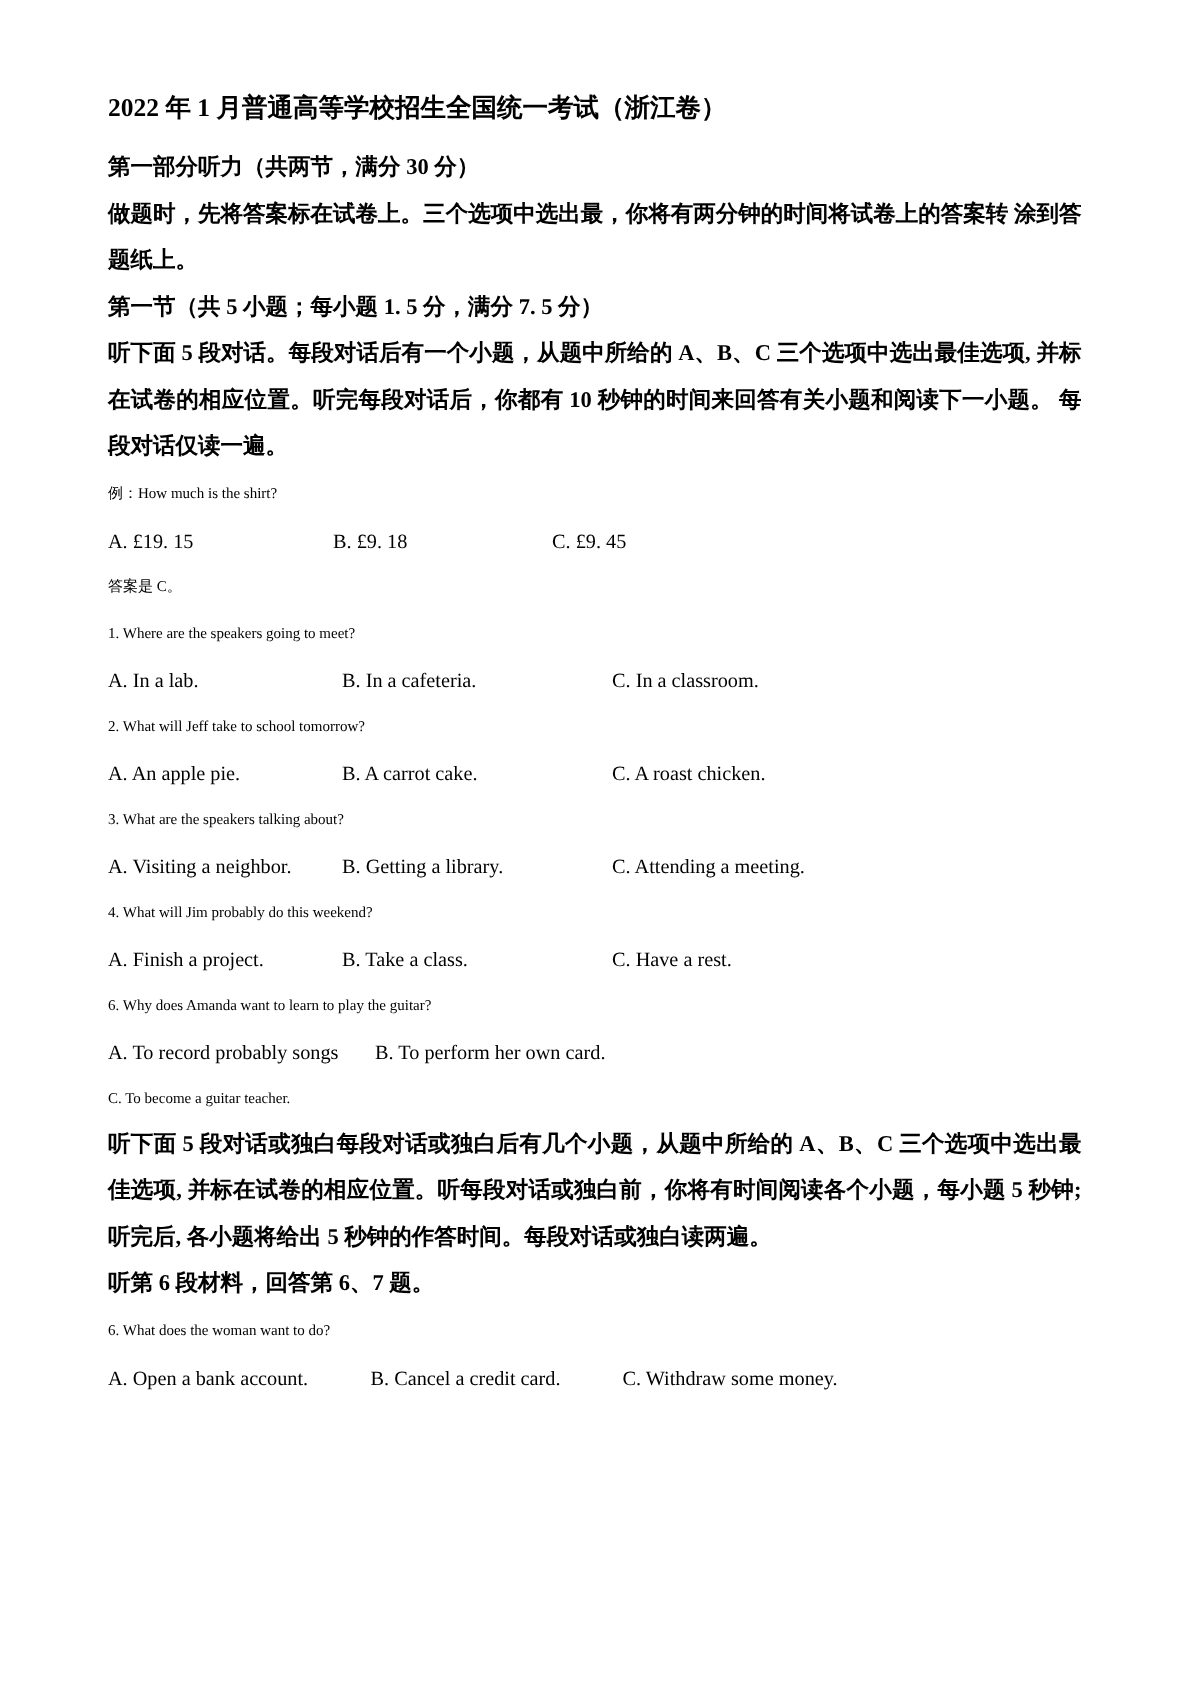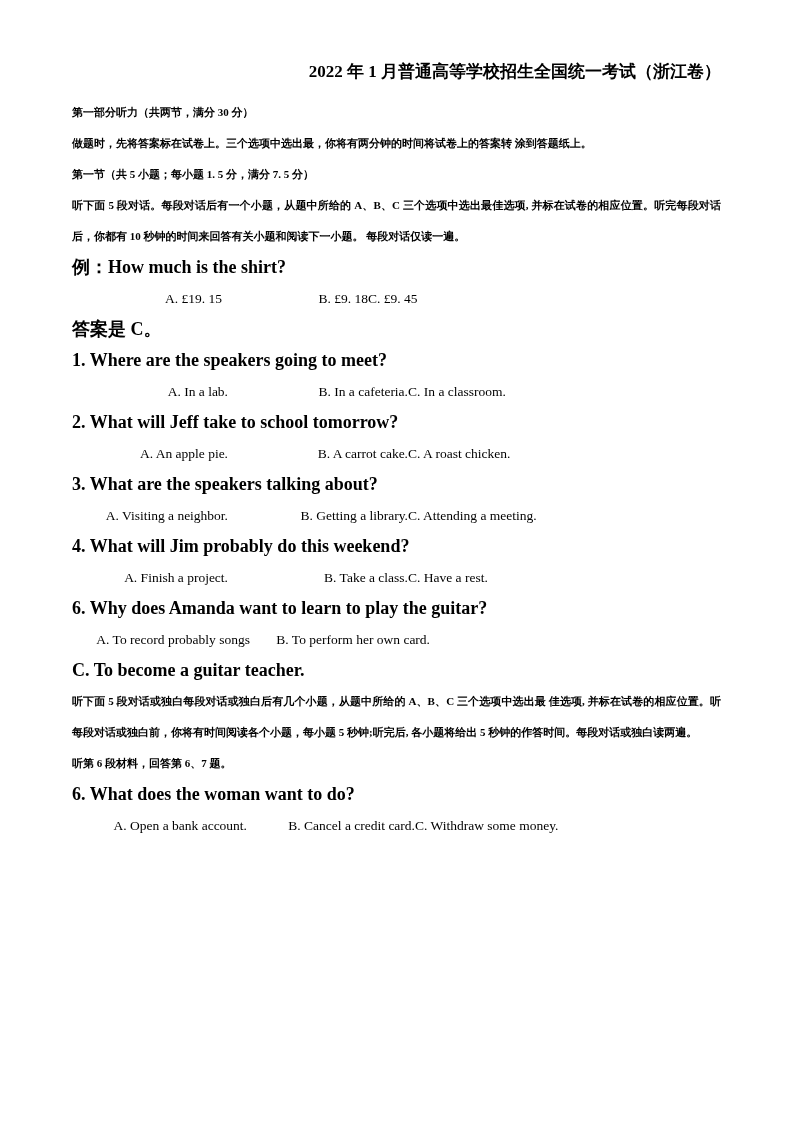--- a/index.html
+++ b/index.html
@@ -17,44 +17,44 @@
   .page {
     box-sizing: border-box;
     width: 793px;
     height: 1122px;
     padding: 56px 72px 0 72px;
     background: #ffffff;
   }
   .title {
     font-size: 17px;
     font-weight: bold;
-    text-align: right;
+    text-align: left;
     line-height: 31px;
     margin: 0 0 10px 0;
   }
   .cn-bold {
-    font-size: 11px;
+    font-size: 15px;
     font-weight: bold;
     line-height: 31px;
     text-align: justify;
     margin: 0;
   }
   .en-line {
-    font-size: 18px;
-    font-weight: bold;
+    font-size: 10px;
+    font-weight: normal;
     line-height: 31px;
     margin: 0;
   }
   .opt-row {
     display: flex;
     font-size: 13.5px;
     line-height: 31px;
     margin: 0;
   }
-  .opt-row .opt { white-space: nowrap; text-align: right; }
+  .opt-row .opt { white-space: nowrap; }
   .opt-row .opt:nth-child(1) { width: 156px; }
   .opt-row .opt:nth-child(2) { width: 180px; }
   .opt-row.example-row .opt:nth-child(1) { width: 150px; }
   .opt-row.example-row .opt:nth-child(2) { width: 146px; }
   .opt-row.two-col .opt:nth-child(1) { width: 178px; }
   .opt-row.q6-row .opt:nth-child(1) { width: 175px; }
   .opt-row.q6-row .opt:nth-child(2) { width: 168px; }
 </style>
 </head>
 <body>

